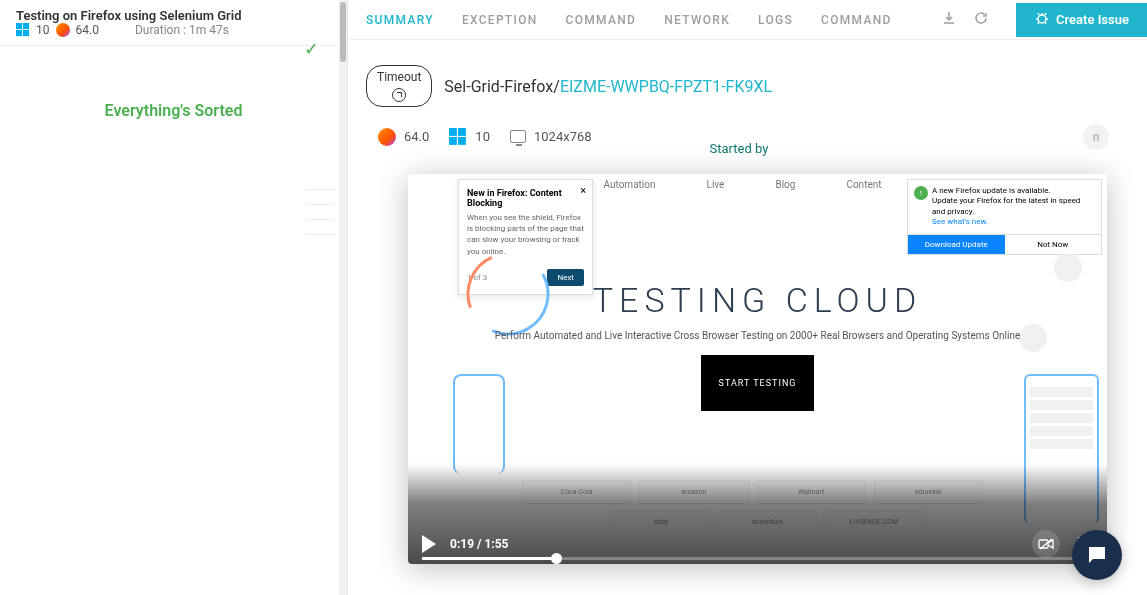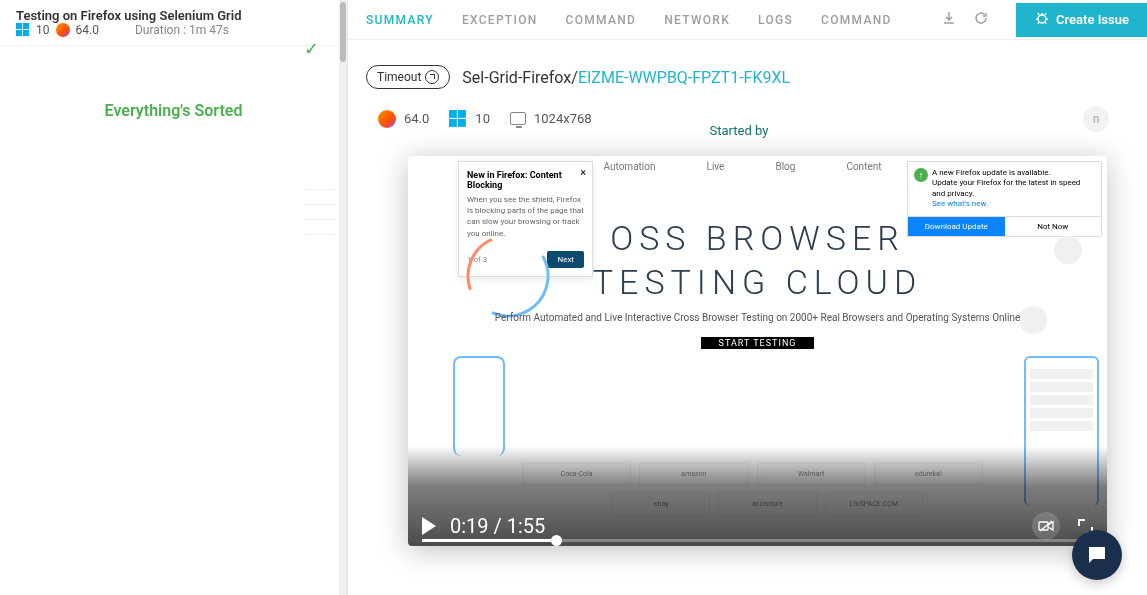--- a/index.html
+++ b/index.html
@@ -20,21 +20,21 @@
 .faint-lines div { height:1px; background:#eee; margin:14px 0; }
 
 .main { flex:1; background:#fff; display:flex; flex-direction:column; }
 .tabs { display:flex; align-items:center; border-bottom:1px solid #eee; height:40px; padding:0 18px; gap:28px; }
 .tab { font-size:12px; letter-spacing:1.3px; color:#9e9e9e; font-weight:500; cursor:pointer; }
 .tab.active { color:#1fb6cd; }
 .tab-icons { margin-left:auto; display:flex; gap:18px; color:#9e9e9e; font-size:13px; }
 .create-issue { background:#1fb6cd; color:#fff; height:34px; padding:0 18px; display:flex; align-items:center; gap:6px; font-size:13px; font-weight:600; cursor:pointer; margin-right:-18px; }
 
 .detail-row { display:flex; align-items:center; gap:12px; padding:25px 18px 10px; }
-.timeout-badge { border:1.5px solid #333; border-radius:16px; padding:4px 10px; font-size:12px; color:#333; display:flex; align-items:center; gap:4px; }
+.timeout-badge { border:1.5px solid #333; border-radius:16px; padding:4px 10px; font-size:12px; color:#333; display:flex; align-items:center; gap:4px;flex-direction:column; }
 .clock-icon { width:14px; height:14px; border:1.5px solid #333; border-radius:50%; position:relative; }
 .clock-icon::after { content:''; position:absolute; width:4px; height:4px; border-top:1.5px solid #333; border-right:1.5px solid #333; top:3px; left:4px; }
 .session-name { font-size:16px; color:#333; }
 .session-id { color:#1fb6cd; }
 
 .info-row { display:flex; align-items:center; gap:8px; padding:0 18px 18px 30px; font-size:13px; color:#555; }
 .info-row .ff-icon { width:18px; height:18px; }
 .info-row .win-icon { width:18px; height:18px; margin-left:12px; }
 .monitor-icon { width:16px; height:13px; border:1.5px solid #888; border-radius:2px; margin-left:12px; position:relative; }
 .monitor-icon::after { content:''; position:absolute; bottom:-4px; left:5px; width:6px; height:2px; background:#888; }
@@ -55,36 +55,36 @@
 .fx-update .msg { padding:6px; display:flex; gap:4px; }
 .fx-update .green-dot { width:14px; height:14px; border-radius:50%; background:#4caf50; flex-shrink:0; display:flex; align-items:center; justify-content:center; color:#fff; font-size:9px; }
 .fx-update .txt { line-height:1.3; }
 .fx-update .link { color:#0a84ff; }
 .fx-update .btns { display:flex; border-top:1px solid #ddd; }
 .fx-update .btns div { flex:1; text-align:center; padding:5px; font-size:8px; }
 .fx-update .dl { background:#0a84ff; color:#fff; }
 .hero { position:absolute; top:60px; left:0; right:0; text-align:center; }
 .hero h1 { font-size:34px; font-weight:300; letter-spacing:6px; color:#2d3e50; line-height:1.3; }
 .hero p { font-size:10px; color:#555; margin-top:8px; padding:0 60px; }
-.hero .cta { display:inline-block; margin-top:14px; background:#000; color:#fff; font-size:9px; padding:1px 18px; letter-spacing:1px; }
+.hero .cta { display:inline-block; margin-top:14px; background:#000; color:#fff; font-size:9px; padding:23px 18px; letter-spacing:1px; }
 .circle-deco { position:absolute; top:75px; left:55px; width:90px; height:90px; }
 .phone-deco { position:absolute; bottom:90px; left:45px; width:52px; height:100px; border:2px solid #6fbcff; border-radius:8px; border-bottom:none; }
 .tablet-deco { position:absolute; bottom:40px; right:8px; width:75px; height:150px; border:2px solid #6fbcff; border-radius:6px; border-bottom:none; padding:8px 4px; }
 .tablet-deco div { height:10px; background:#f0f0f0; margin:3px 0; }
 .brands { position:absolute; bottom:60px; left:110px; right:120px; display:flex; justify-content:space-between; }
 .brand { flex:1; margin:0 4px; height:24px; background:#fafafa; border:1px solid #eee; display:flex; align-items:center; justify-content:center; font-size:7px; color:#888; }
 .brands2 { position:absolute; bottom:30px; left:200px; right:180px; display:flex; justify-content:space-between; }
 .bubble { position:absolute; width:28px; height:28px; border-radius:50%; background:#f0f0f0; }
 .bubble.b1 { top:80px; right:25px; }
 .bubble.b2 { top:150px; right:60px; }
 
 .vf-overlay { position:absolute; bottom:0; left:0; right:0; height:100px; background:linear-gradient(transparent, rgba(0,0,0,.5) 40%, rgba(0,0,0,.7)); }
 .vf-controls { position:absolute; bottom:0; left:0; right:0; padding:10px 14px 6px; color:#fff; display:flex; align-items:center; gap:14px; }
 .play-btn { width:0; height:0; border-left:14px solid #fff; border-top:9px solid transparent; border-bottom:9px solid transparent; cursor:pointer; }
-.time { font-size:20px; font-weight:400;text-align:center; }
+.time { font-size:12px; font-weight:700;text-align:center; }
 .vf-right { margin-left:auto; display:flex; gap:18px; align-items:center; }
 .cam-off { width:28px; height:28px; border-radius:50%; background:rgba(255,255,255,.15); display:flex; align-items:center; justify-content:center; font-size:13px; }
 .fullscreen { width:15px; height:15px; position:relative; cursor:pointer; }
 .fullscreen::before,.fullscreen::after { content:''; position:absolute; width:5px; height:5px; border:2px solid #fff; }
 .fullscreen::before { top:0; left:0; border-right:none; border-bottom:none; }
 .fullscreen::after { bottom:0; right:0; border-left:none; border-top:none; }
 .progress { position:absolute; bottom:4px; left:14px; right:14px; height:3px; background:rgba(255,255,255,.3); }
 .progress-fill { height:100%; width:20%; background:#fff; position:relative; }
 .progress-fill::after { content:''; position:absolute; right:-6px; top:-4px; width:11px; height:11px; border-radius:50%; background:#fff; }
 
@@ -216,21 +216,21 @@
         <div class="tablet-deco">
             <div></div>
             <div></div>
             <div></div>
             <div></div>
             <div></div>
           </div>
         <div class="bubble b1"></div>
         <div class="bubble b2"></div>
         <div class="hero">
-          <h1><span>OSS BROWSER</span><br><span>TESTING CLOUD</span></h1>
+          <h1><br><span>TESTING CLOUD</span></h1>
           <p>Perform Automated and Live Interactive Cross Browser Testing on 2000+ Real Browsers and Operating Systems Online</p>
           <span class="cta">START TESTING</span>
         </div>
         <div class="brands">
           <div class="brand">Coca-Cola</div>
           <div class="brand">amazon</div>
           <div class="brand">Walmart</div>
           <div class="brand">edureka!</div>
         </div>
         <div class="brands2">

